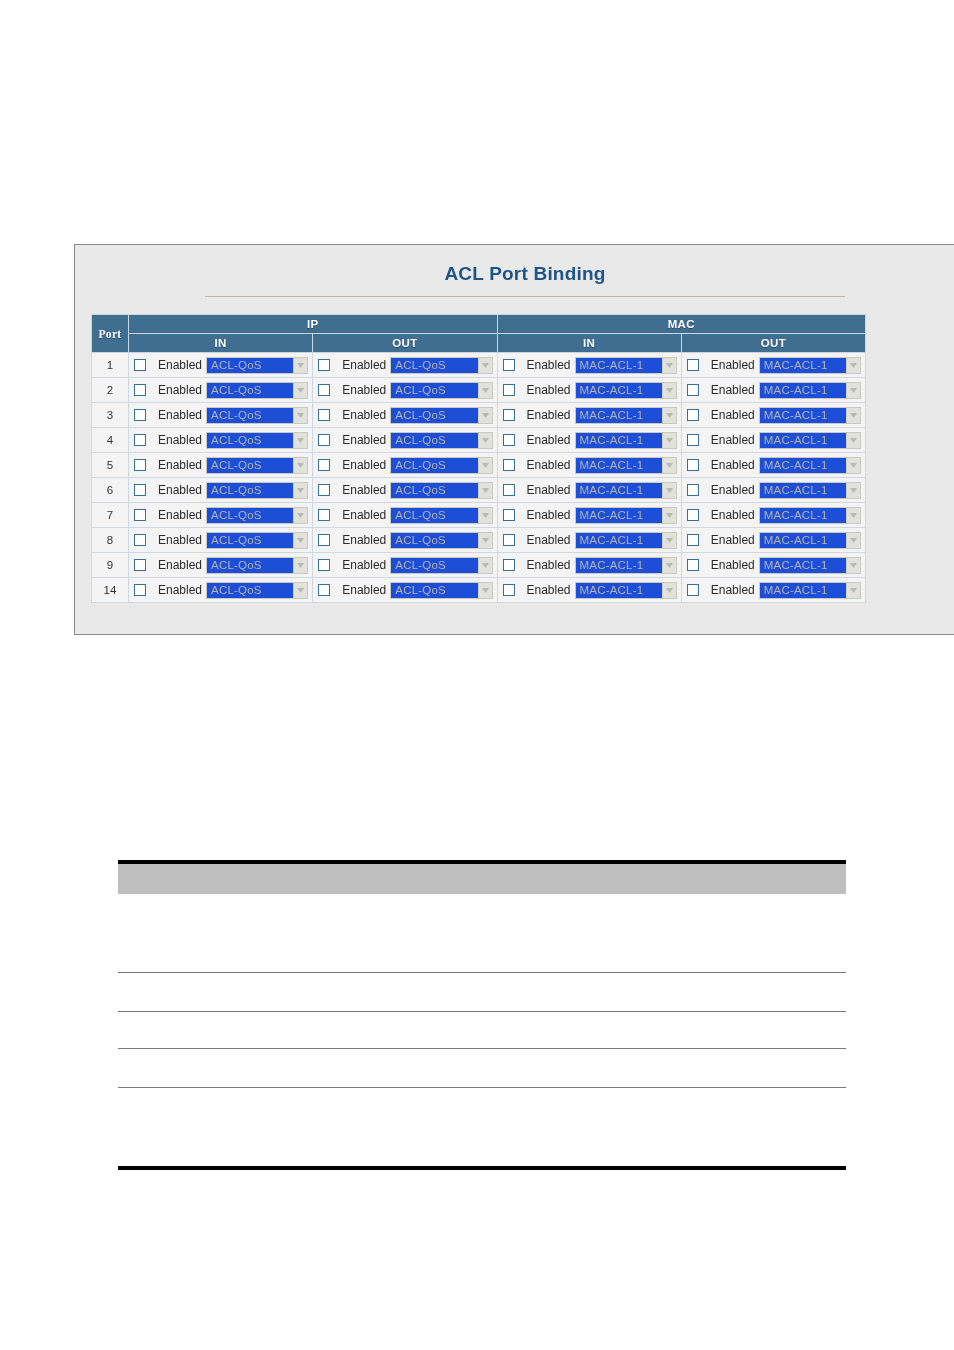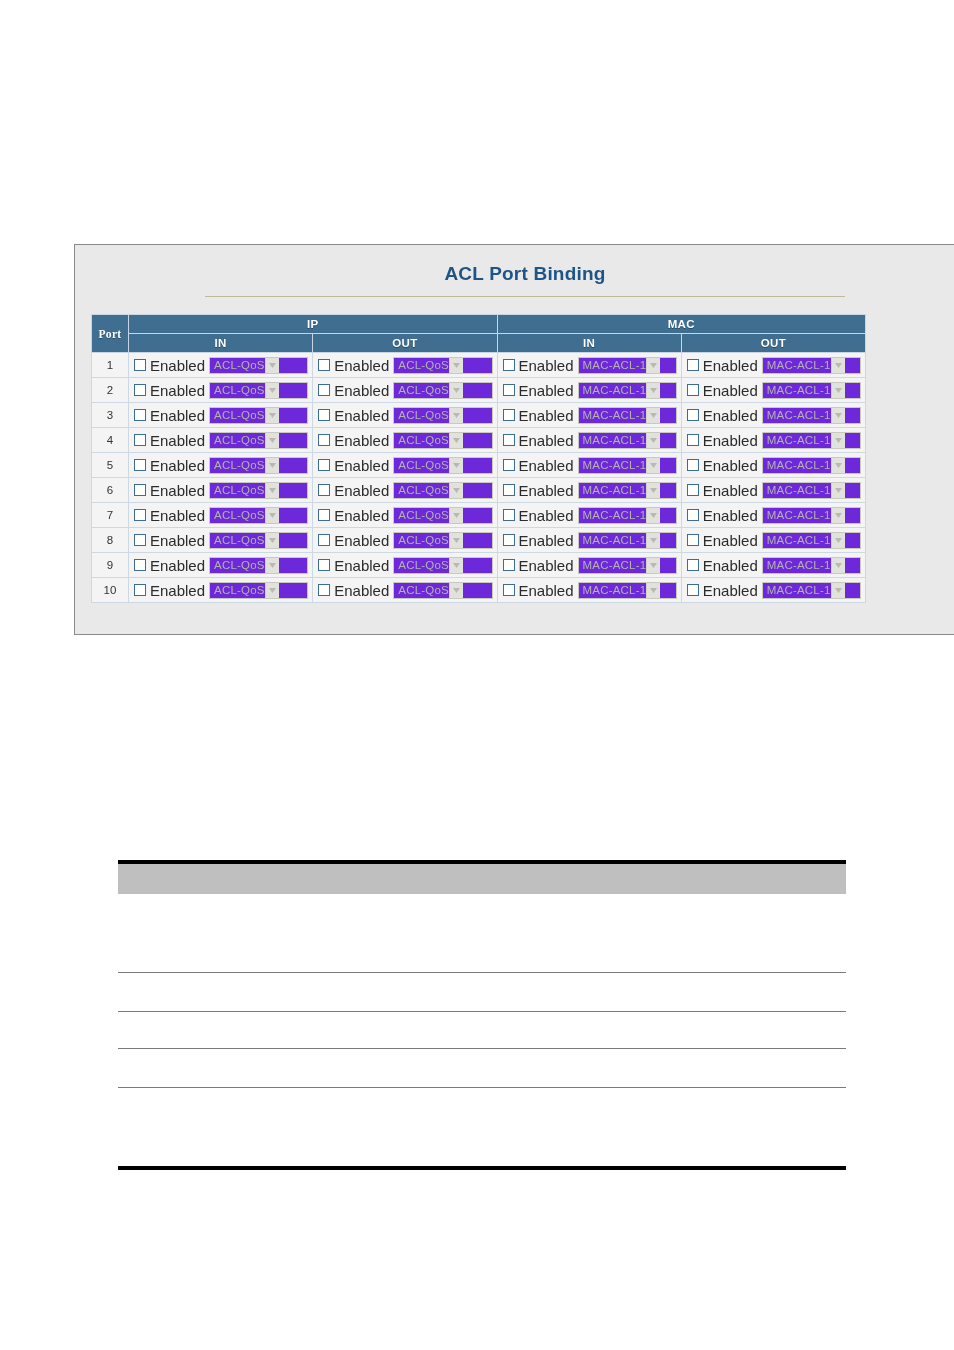--- a/index.html
+++ b/index.html
@@ -95,33 +95,34 @@
   .chk {
     width: 12px;
     height: 12px;
     border: 1px solid #3c6d96;
     background: #ffffff;
     flex: 0 0 auto;
     box-sizing: border-box;
     display: inline-block;
   }
   .chk-label {
-    font-size: 15px;
+    font-size: 12px;
     color: #2b2b2b;
     flex: 0 0 auto;
     white-space: nowrap;
+    margin-left: 8px;
   }
   .sel {
     flex: 1 1 auto;
     height: 17px;
     border: 1px solid #c9c9c0;
-    background: #6d28d9;
+    background: #1d4ed8;
     display: flex;
     align-items: center;
-    justify-content: flex-start;
+    justify-content: space-between;
     box-sizing: border-box;
     min-width: 0;
   }
   .sel-text {
     font-size: 11.5px;
     color: #b4b4ac;
     padding-left: 4px;
     white-space: nowrap;
     overflow: hidden;
     letter-spacing: 0.2px;
@@ -702,21 +703,21 @@
                 <span class="sel-arrow">
                   <svg width="7" height="5" viewBox="0 0 7 5">
                     <path d="M0 0 L7 0 L3.5 5 Z" fill="#b9b9b1"></path>
                   </svg>
                 </span>
               </span>
             </div>
           </td>
         </tr>
         <tr>
-          <td class="port-num">10</td>
+          <td class="port-num">14</td>
           <td>
             <div class="cell-inner">
               <span class="chk"></span>
               <span class="chk-label">Enabled</span>
               <span class="sel">
                 <span class="sel-text">ACL-QoS</span>
                 <span class="sel-arrow">
                   <svg width="7" height="5" viewBox="0 0 7 5">
                     <path d="M0 0 L7 0 L3.5 5 Z" fill="#b9b9b1"></path>
                   </svg>

